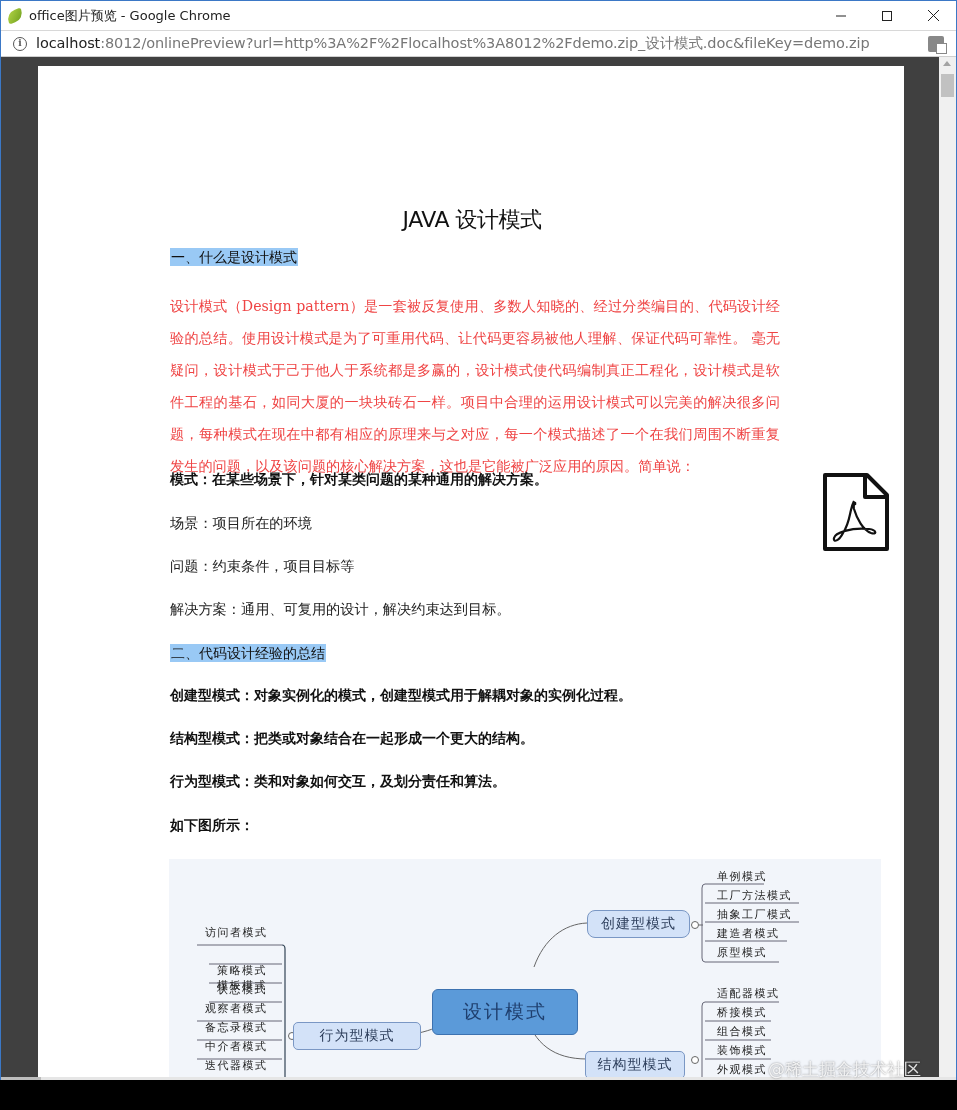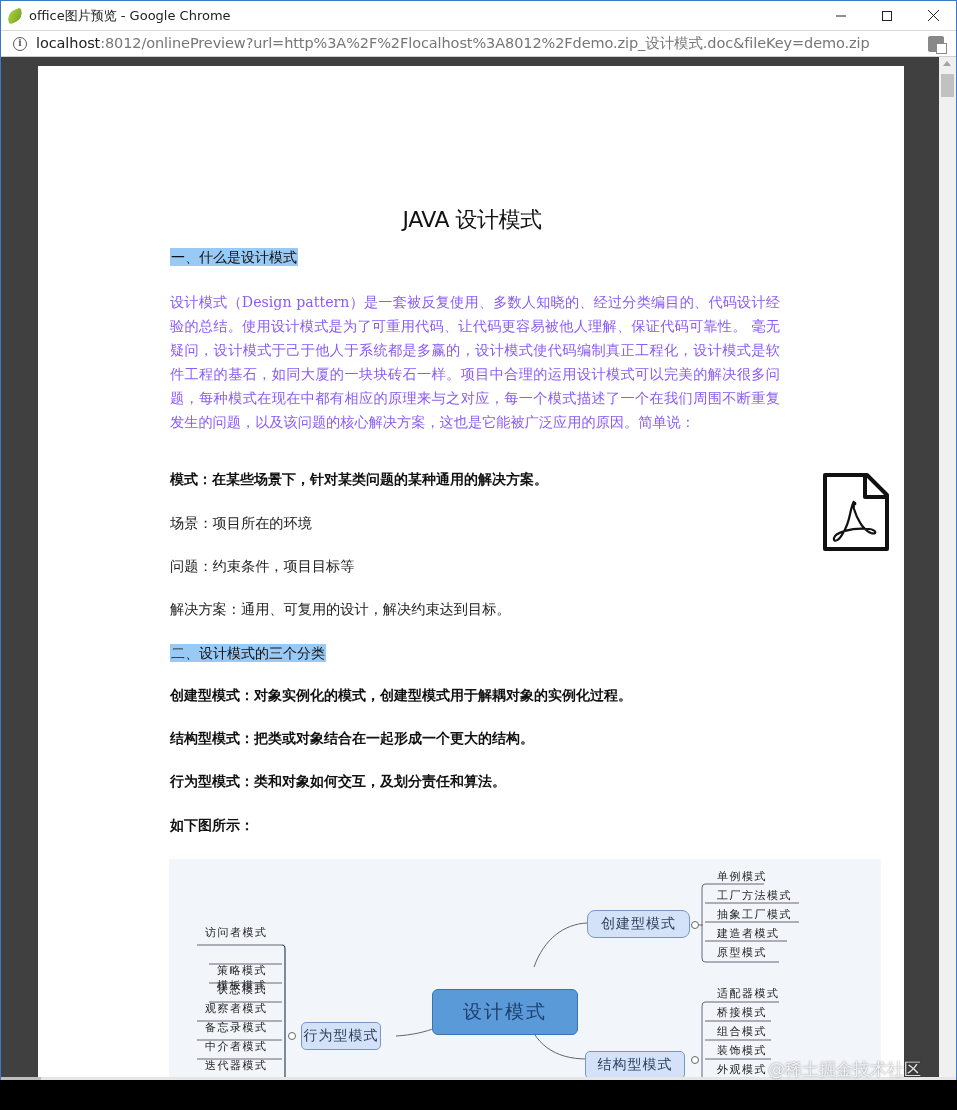--- a/index.html
+++ b/index.html
@@ -31,21 +31,21 @@
   .vscroll .thumb { position: absolute; top: 17px; left: 2px; width: 13px; height: 23px; background: #c1c1c1; }
 
   .page { position: absolute; left: 37px; top: 9px; width: 866px; height: 1020px; background: #fff; }
   .content { position: absolute; left: 132px; top: 0; width: 612px; }
 
   .doc-title { position: absolute; top: 139px; left: 0; width: 604px; text-align: center; font-size: 22px; color: #111; font-family: "DejaVu Sans", sans-serif; letter-spacing: -0.5px; }
   .heading-hl { position: absolute; left: 0; font-size: 14px; background: #99c9f5; color: #111; padding: 0 1px; line-height: 18px; font-family: "DejaVu Sans", sans-serif; }
   .h1 { top: 182px; }
   .h2 { top: 578px; }
 
-  .para { position: absolute; left: 0; width: 610px; font-size: 14.2px; line-height: 24px; color: #8b5cf6; font-family: "DejaVu Serif", serif; text-align: justify; }
+  .para { position: absolute; left: 0; width: 610px; font-size: 14.2px; line-height: 32px; color: #ef4444; font-family: "DejaVu Serif", serif; text-align: justify; }
   .p-intro { top: 224px; }
   .line { position: absolute; left: 0; font-size: 14.2px; color: #222; font-family: "DejaVu Serif", serif; white-space: nowrap; }
   .bold { font-weight: bold; color: #111; font-family: "DejaVu Sans", sans-serif; font-size: 14px; }
 
   .pdf-icon { position: absolute; left: 783px; top: 405px; width: 70px; height: 82px; }
 
   
   .mindmap { position: absolute; left: 131px; top: 793px; width: 712px; height: 230px; background: #f2f5fa; }
   .mm-svg { position: absolute; left: 0; top: 0; }
   .node-root { position: absolute; left: 263px; top: 107px; width: 146px; height: 46px; background: #5b9ad9; border: 1.5px solid #3d72b0; border-radius: 6px; color: #1f3f6e; font-size: 19px; display: flex; align-items: center; justify-content: center; letter-spacing: 2px; margin-top: 23px; }
@@ -99,21 +99,21 @@
 
         <div class="heading-hl h1">一、什么是设计模式</div>
 
         <div class="para p-intro">设计模式（Design pattern）是一套被反复使用、多数人知晓的、经过分类编目的、代码设计经验的总结。使用设计模式是为了可重用代码、让代码更容易被他人理解、保证代码可靠性。 毫无疑问，设计模式于己于他人于系统都是多赢的，设计模式使代码编制真正工程化，设计模式是软件工程的基石，如同大厦的一块块砖石一样。项目中合理的运用设计模式可以完美的解决很多问题，每种模式在现在中都有相应的原理来与之对应，每一个模式描述了一个在我们周围不断重复发生的问题，以及该问题的核心解决方案，这也是它能被广泛应用的原因。简单说：</div>
 
         <div class="line bold" style="top:405px;">模式：在某些场景下，针对某类问题的某种通用的解决方案。</div>
         <div class="line" style="top:448px;">场景：项目所在的环境</div>
         <div class="line" style="top:491px;text-align:center;">问题：约束条件，项目目标等</div>
         <div class="line" style="top:534px;">解决方案：通用、可复用的设计，解决约束达到目标。</div>
 
-        <div class="heading-hl h2">二、设计模式的三个分类</div>
+        <div class="heading-hl h2">二、代码设计经验的总结</div>
 
         <div class="line bold" style="top:621px;">创建型模式：对象实例化的模式，创建型模式用于解耦对象的实例化过程。</div>
         <div class="line bold" style="top:664px;">结构型模式：把类或对象结合在一起形成一个更大的结构。</div>
         <div class="line bold" style="top:707px;">行为型模式：类和对象如何交互，及划分责任和算法。</div>
         <div class="line bold" style="top:751px;">如下图所示：</div>
       </div>
 
       <svg class="pdf-icon" viewBox="0 0 70 82">
         <path d="M4 4 H46 L66 24 V78 H4 Z" fill="#fff" stroke="#111" stroke-width="4" stroke-linejoin="round"></path>
         <path d="M44 4 V26 H66" fill="none" stroke="#111" stroke-width="4" stroke-linejoin="round"></path>
@@ -152,21 +152,21 @@
           <line x1="28" y1="162" x2="113" y2="162" stroke="#667"></line>
           <line x1="28" y1="181" x2="113" y2="181" stroke="#667"></line>
           <line x1="28" y1="200" x2="113" y2="200" stroke="#667"></line>
           <line x1="28" y1="219" x2="113" y2="219" stroke="#667"></line>
         </svg>
 
         <div class="node-root">设计模式</div>
 
         <div class="node-cat" style="left:418px;top:51px;width:103px;border-radius:8px;">创建型模式</div>
         <div class="node-cat" style="left:416px;top:192px;width:100px;">结构型模式</div>
-        <div class="node-cat" style="left:132px;top:163px;width:80px;">行为型模式</div>
+        <div class="node-cat" style="left:124px;top:163px;width:128px;">行为型模式</div>
 
         <div class="leaf" style="left:548px;top:10px;">单例模式</div>
         <div class="leaf" style="left:548px;top:29px;">工厂方法模式</div>
         <div class="leaf" style="left:548px;top:48px;">抽象工厂模式</div>
         <div class="leaf" style="left:548px;top:67px;">建造者模式</div>
         <div class="leaf" style="left:548px;top:86px;">原型模式</div>
 
         <div class="leaf" style="left:548px;top:127px;">适配器模式</div>
         <div class="leaf" style="left:548px;top:146px;">桥接模式</div>
         <div class="leaf" style="left:548px;top:165px;">组合模式</div>

